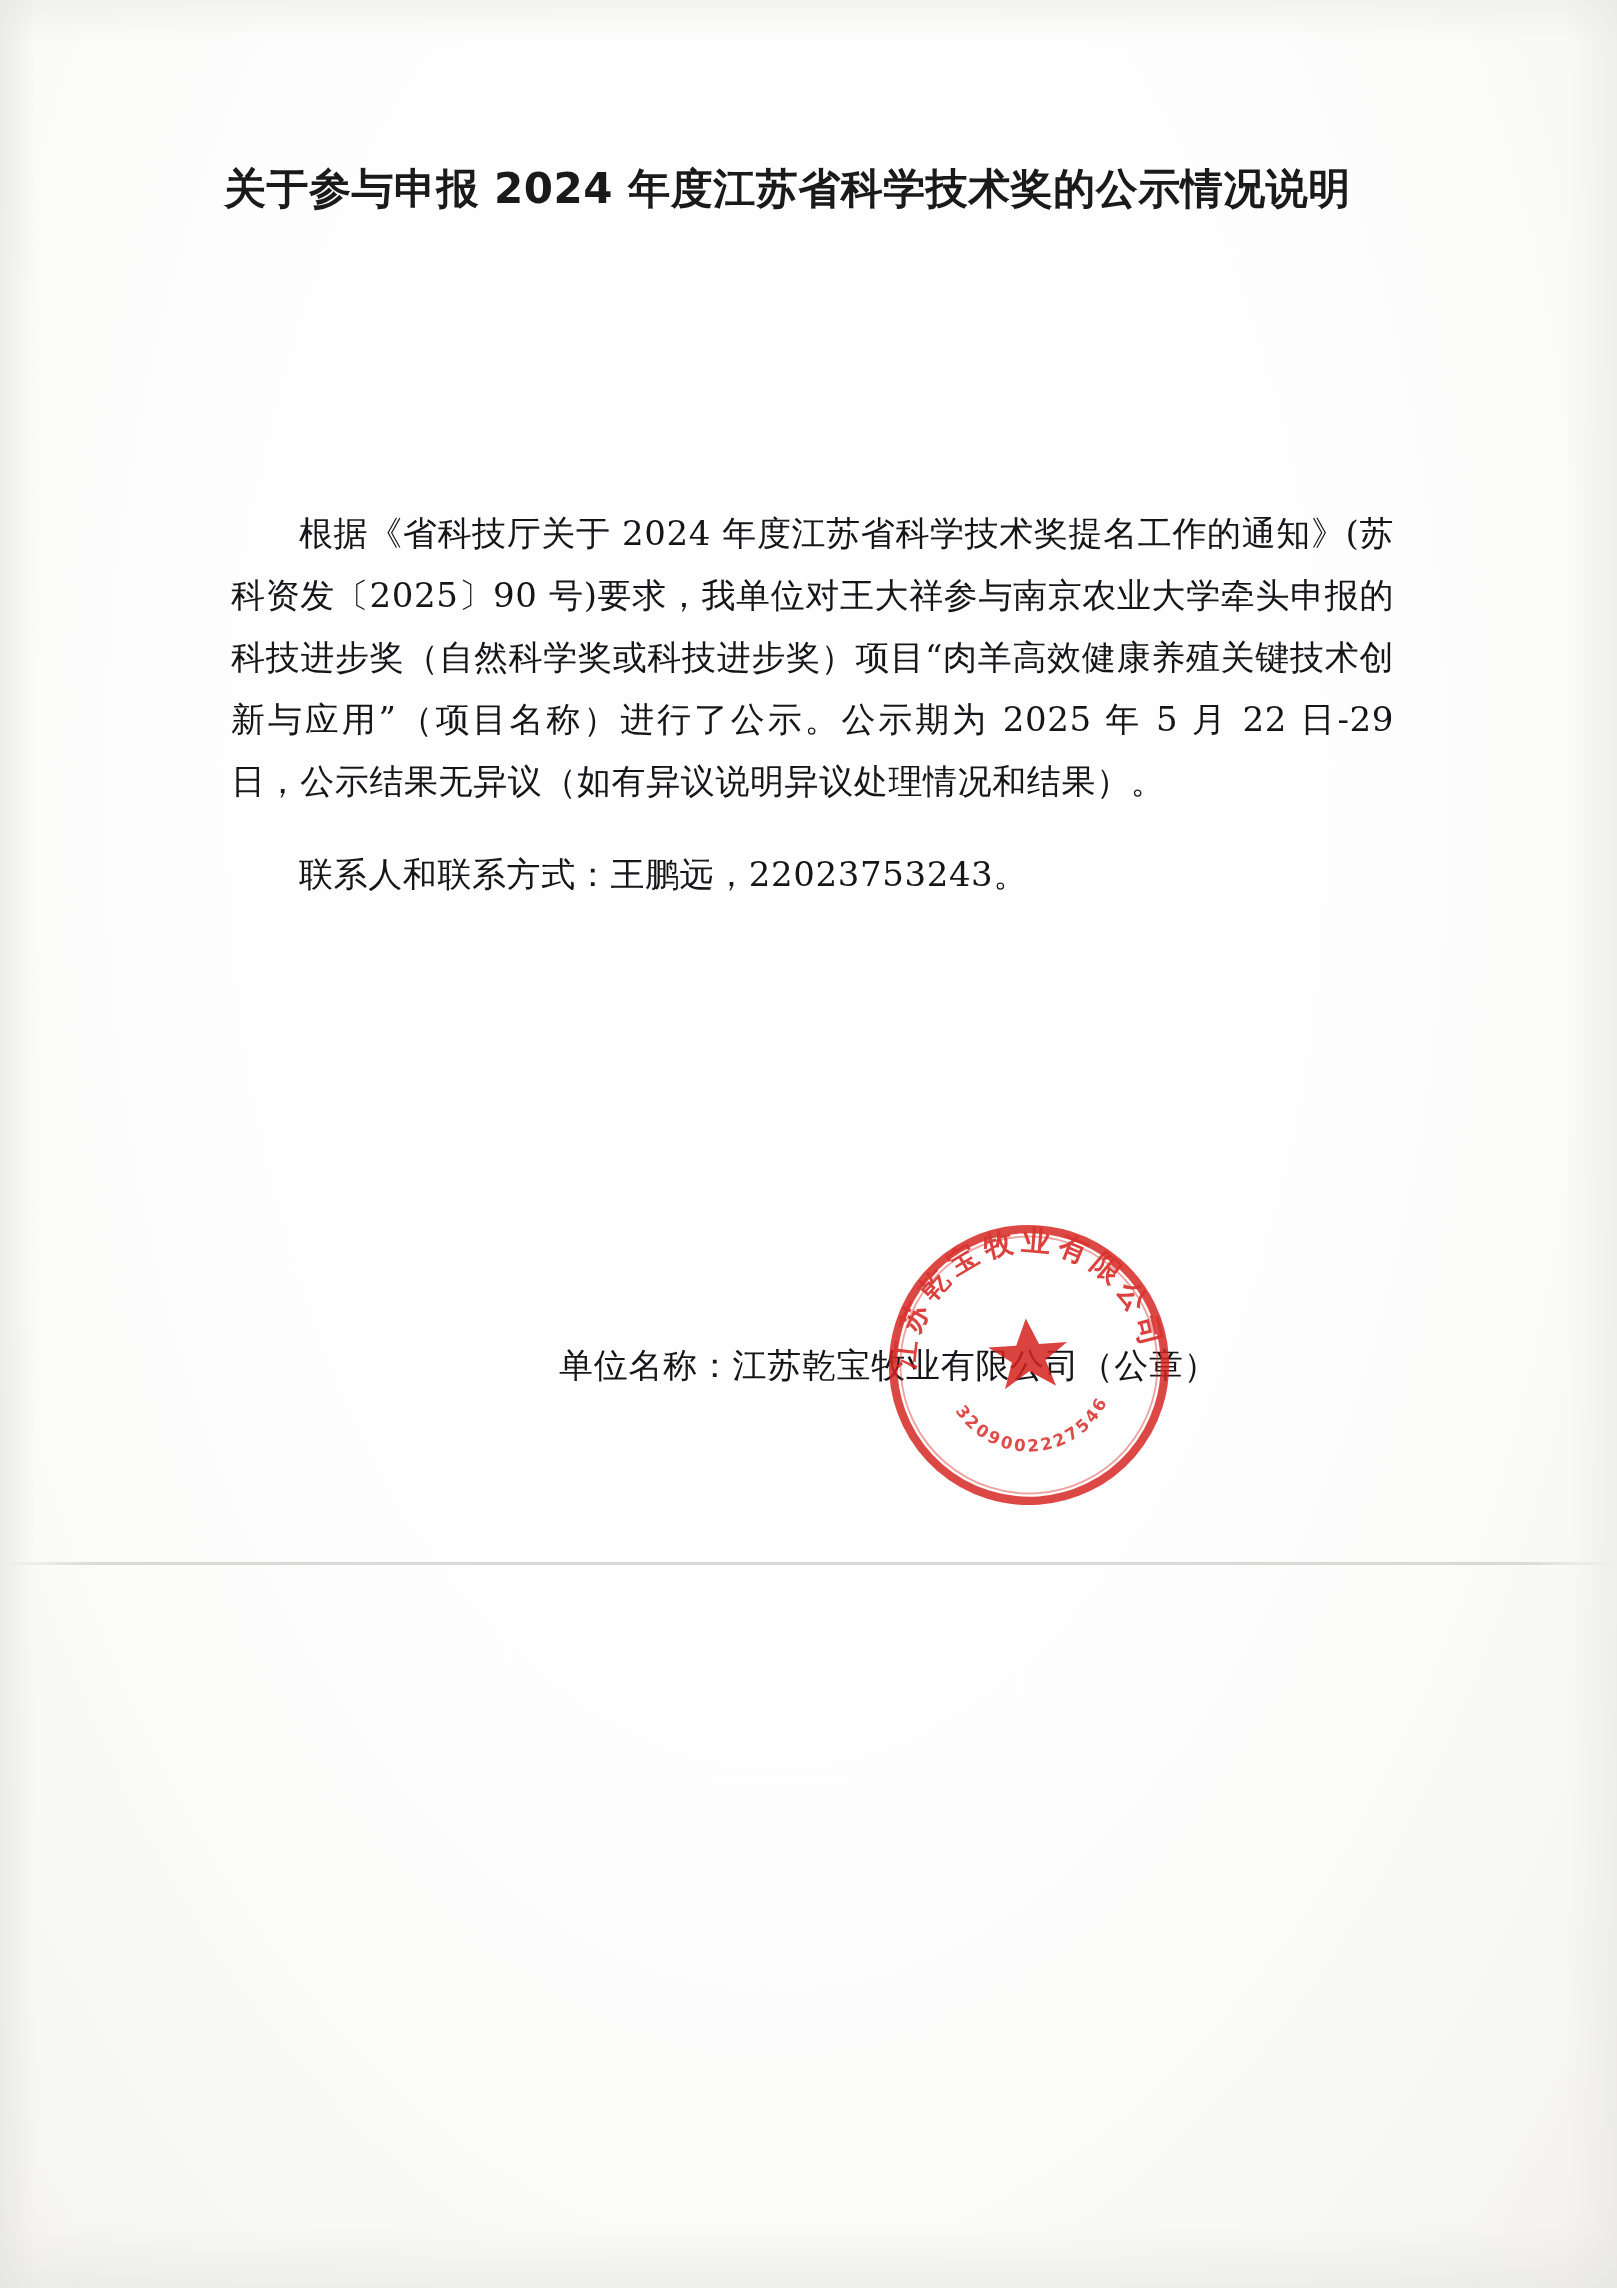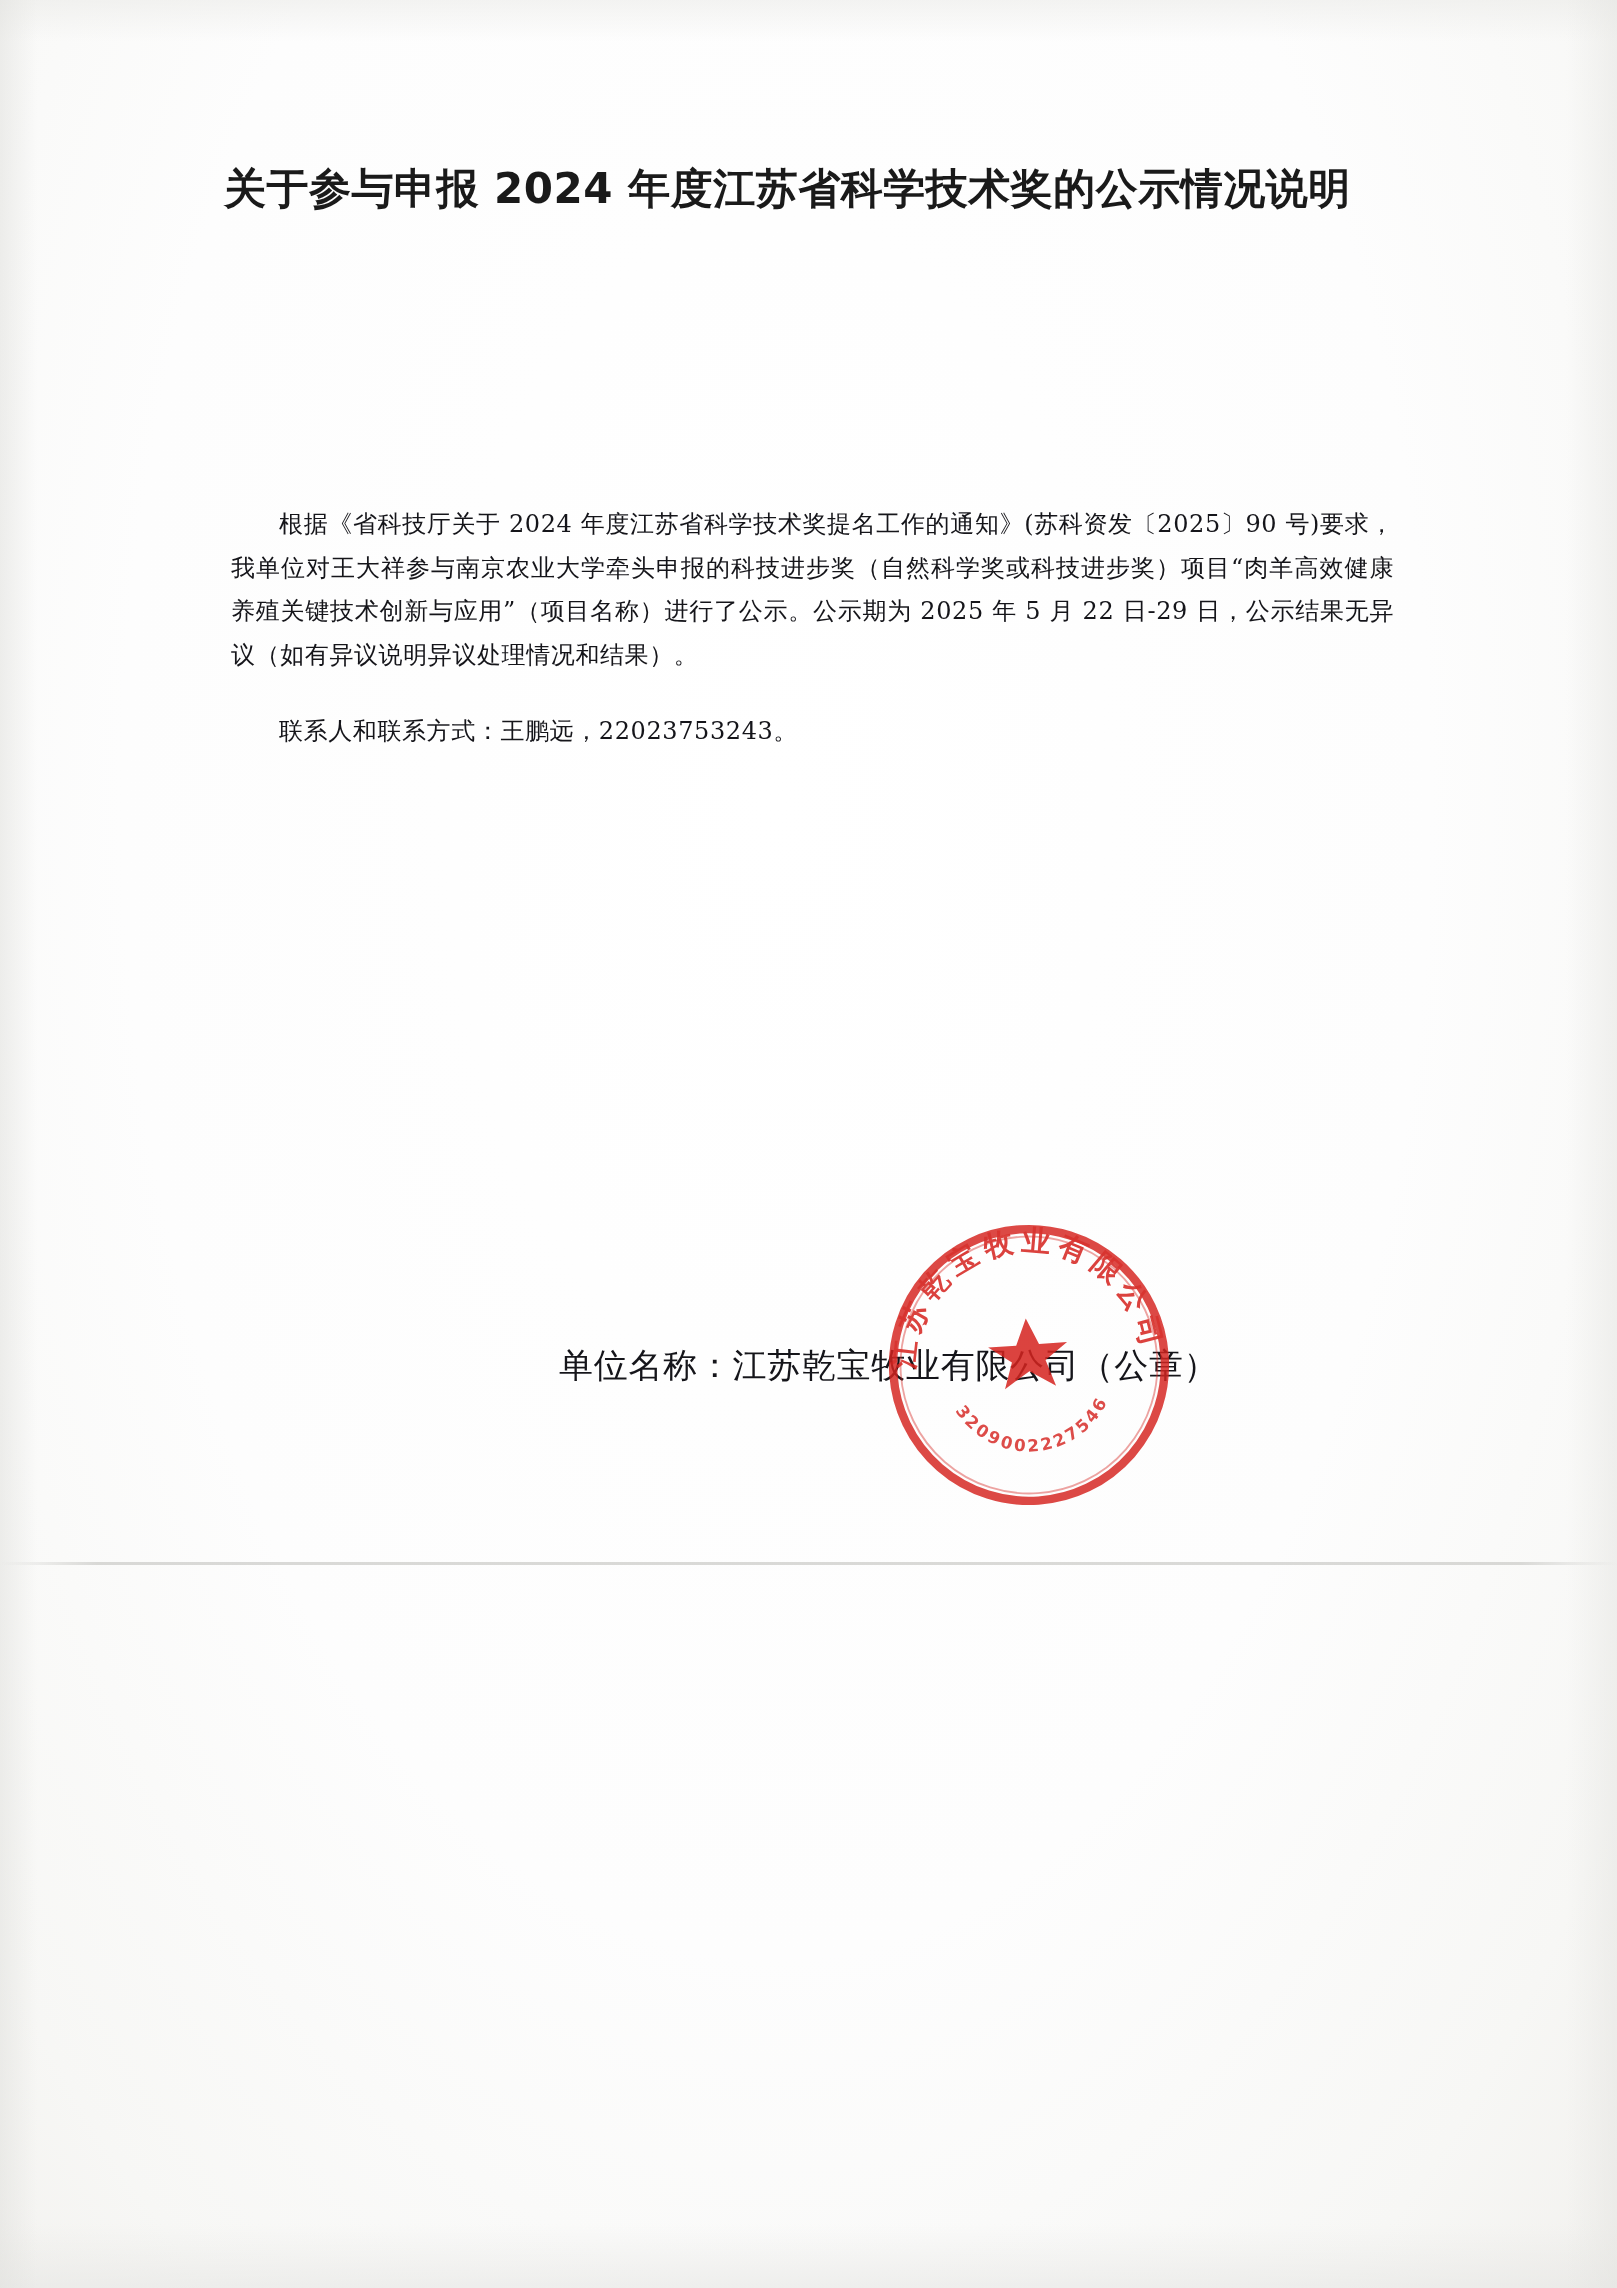--- a/index.html
+++ b/index.html
@@ -64,21 +64,21 @@
     letter-spacing: 0.5px;
     color: #1a1a1a;
   }
 
   .body-block {
     position: absolute;
     left: 231px;
     top: 503px;
     width: 1163px;
     color: #15151a;
-    font-size: 24px;
+    font-size: 34px;
     line-height: 1.82;
     letter-spacing: 0.6px;
     text-align: justify;
     text-justify: inter-ideograph;
   }
   .para {
     margin: 0 0 32px 0;
     text-indent: 2em;
   }
   .para:last-child { margin-bottom: 0; }

